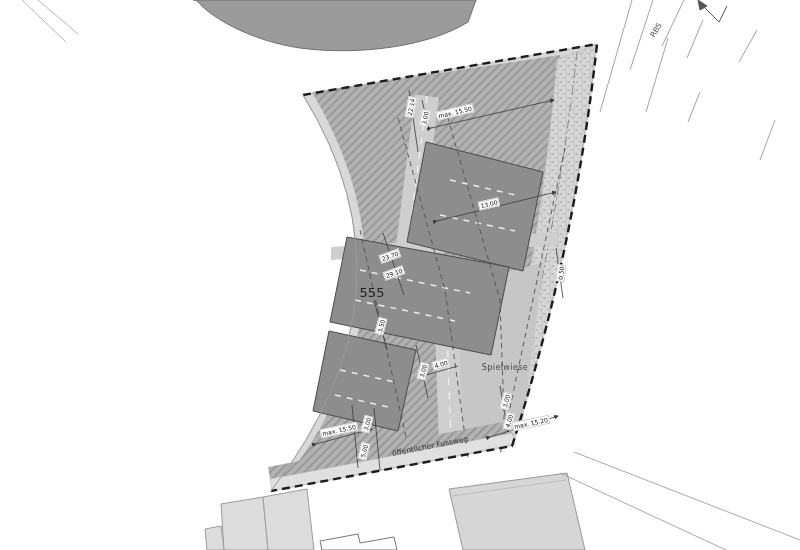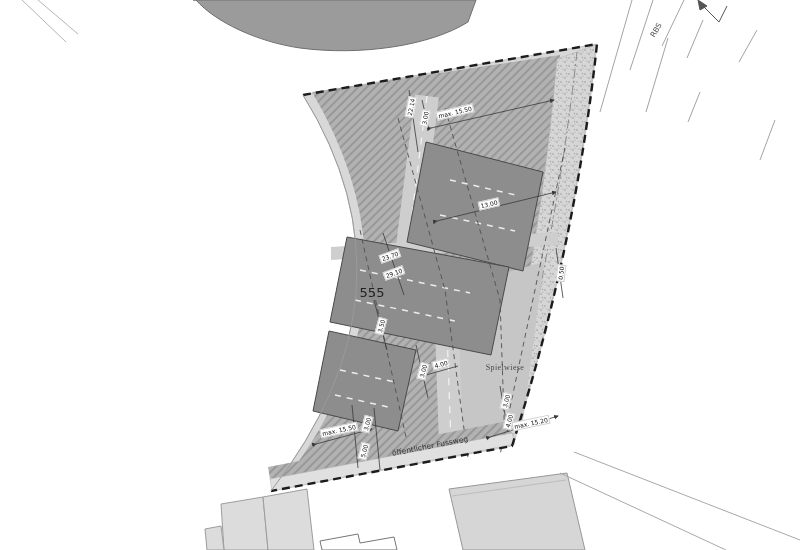--- a/index.html
+++ b/index.html
@@ -23,21 +23,21 @@
   .dim{
     position:absolute;transform:translate(-50%,-50%) rotate(var(--r,0deg));
     background:#fff;color:#111;font-size:6px;line-height:7px;
     padding:0 1px;white-space:nowrap;border:.5px solid #cfcfcf;
   }
   .txt{
     position:absolute;transform:translate(-50%,-50%) rotate(var(--r,0deg));
     color:#333;white-space:nowrap;background:transparent;
   }
   .parcel-no{font-size:13px;color:#222;}
-  .playfield-txt{font-size:8px;color:#4a4a4a;letter-spacing:.4px;font-family:Liberation Serif, serif;}
+  .playfield-txt{font-size:8px;color:#4a4a4a;letter-spacing:.4px;}
   .footpath-txt{font-size:7.5px;color:#333;}
   .rail-txt{font-size:7.5px;color:#555;}
 </style>
 </head>
 <body>
 
 <div id="stage">
 
   <svg id="plan-svg" width="800" height="550" viewBox="0 0 800 550">
     <defs>

